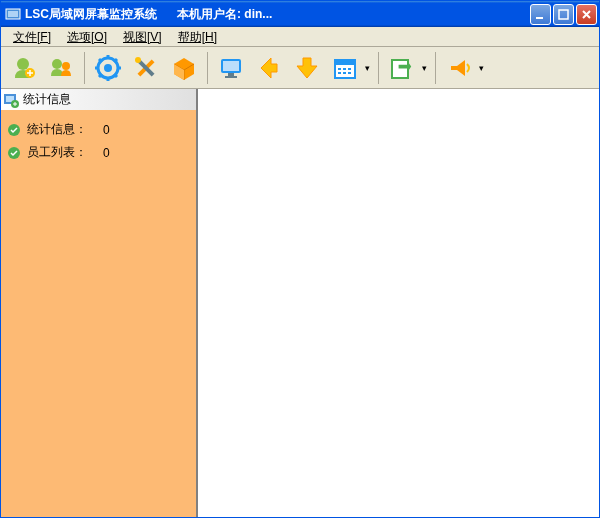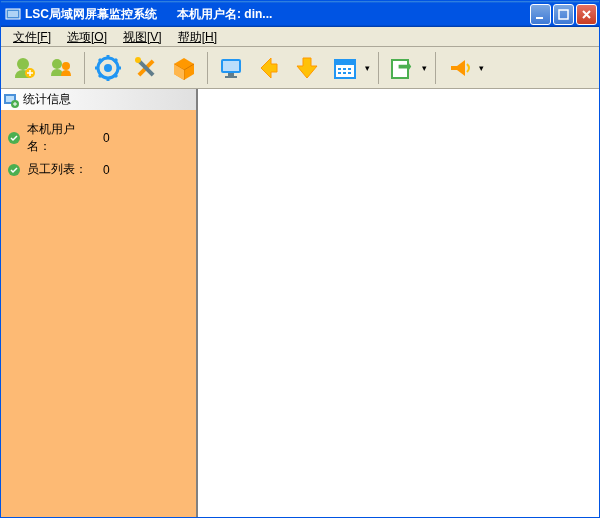--- a/index.html
+++ b/index.html
@@ -188,21 +188,21 @@
         <span>统计信息</span>
       </div>
 
       <div class="stat-row">
         <div class="check">
             <svg width="14" height="14" viewBox="0 0 14 14">
               <circle cx="7" cy="7" r="6" fill="#4caf50"></circle>
               <path d="M4 7 L6 9 L10 5" fill="none" stroke="#fff" stroke-width="1.5"></path>
             </svg>
           </div>
-        <span class="stat-label">本机用户名：</span>
+        <span class="stat-label">统计信息：</span>
         <span class="stat-value">0</span>
       </div>
 
       <div class="stat-row">
         <div class="check">
             <svg width="14" height="14" viewBox="0 0 14 14">
               <circle cx="7" cy="7" r="6" fill="#4caf50"></circle>
               <path d="M4 7 L6 9 L10 5" fill="none" stroke="#fff" stroke-width="1.5"></path>
             </svg>
           </div>

